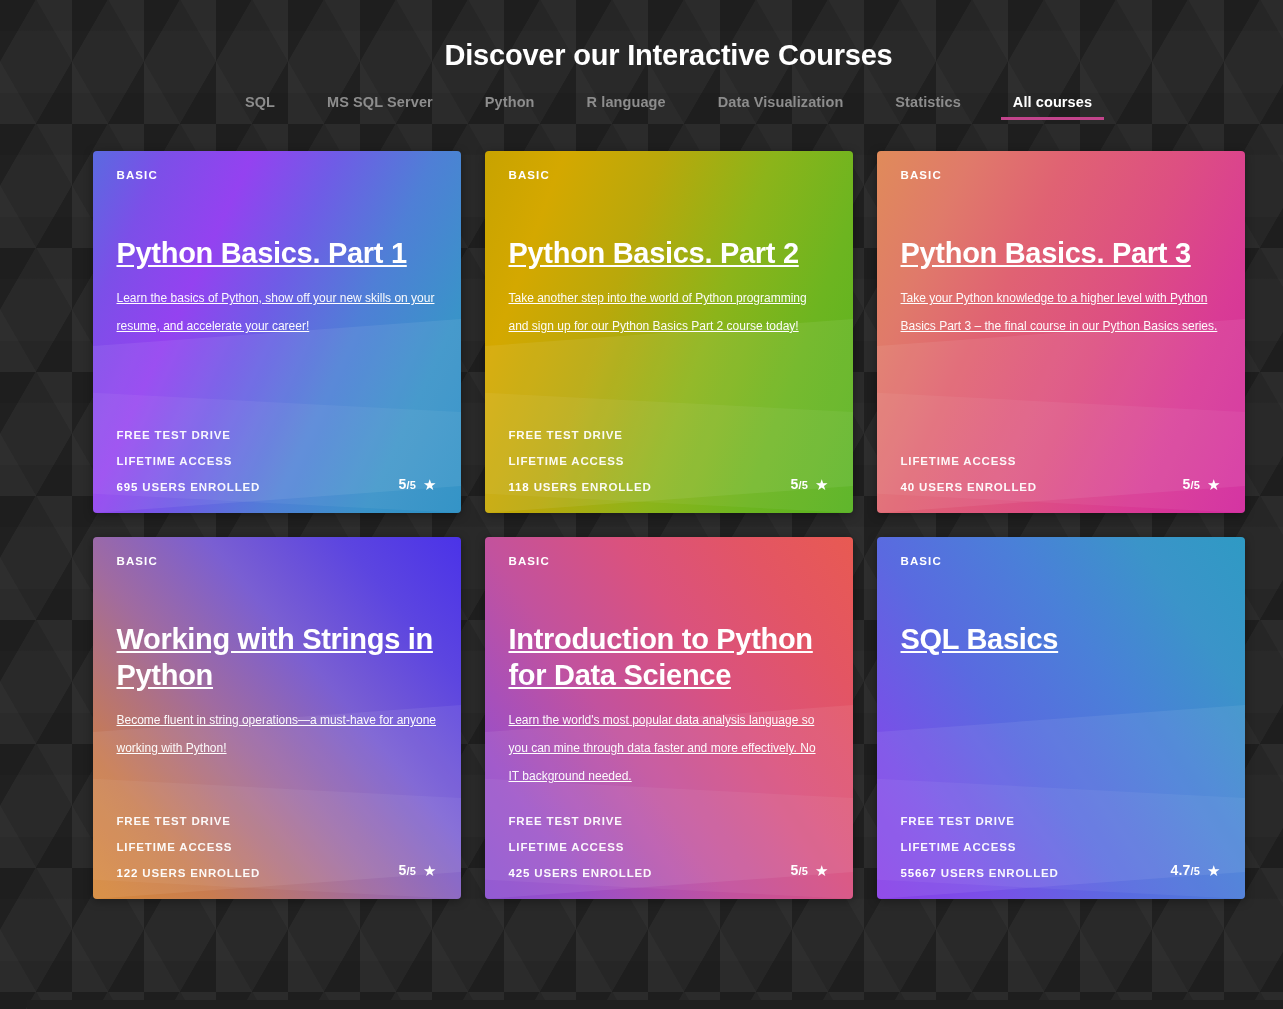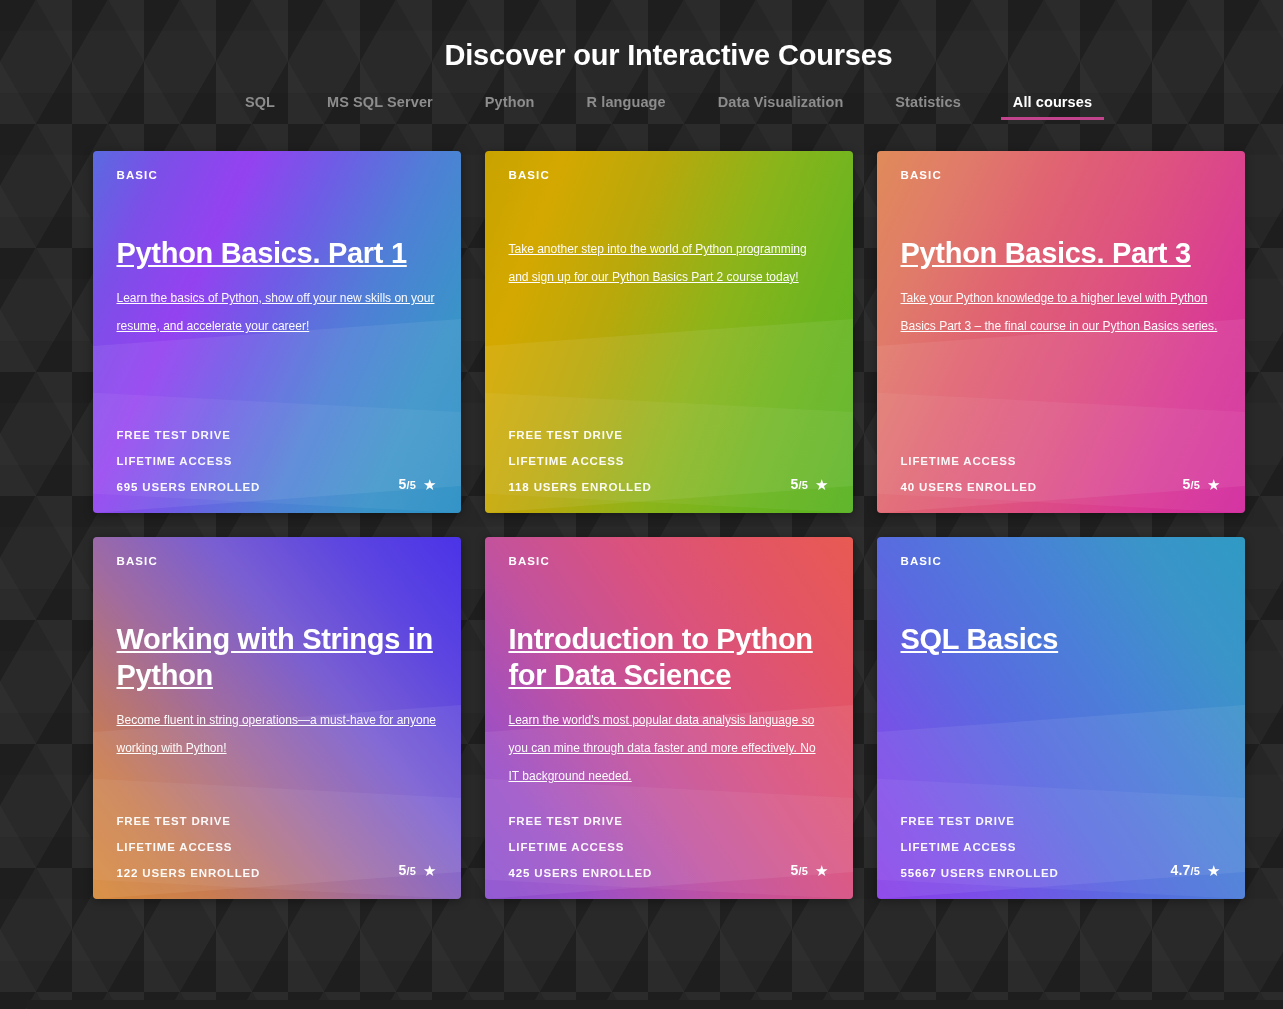--- a/index.html
+++ b/index.html
@@ -259,20 +259,21 @@
             </div>
           </div>
         </div>
       </div>
       <div class="card g2">
         <div class="band"></div>
         <div class="band2"></div>
         <div class="card-inner">
           <div class="level">BASIC</div>
           <div class="card-body">
+            <div class="card-title">Python Basics. Part 2</div>
             <div class="card-desc">Take another step into the world of Python programming and sign up for our Python Basics Part 2 course today!</div>
           </div>
           <div class="card-footer">
             <div class="features">
               <div class="feature">FREE TEST DRIVE</div>
               <div class="feature">LIFETIME ACCESS</div>
               <div class="feature"><span class="count">118</span> <span>USERS ENROLLED</span></div>
             </div>
             <div class="rating">
               <div class="rating-score"><span>5</span><span class="den">/5</span></div>

